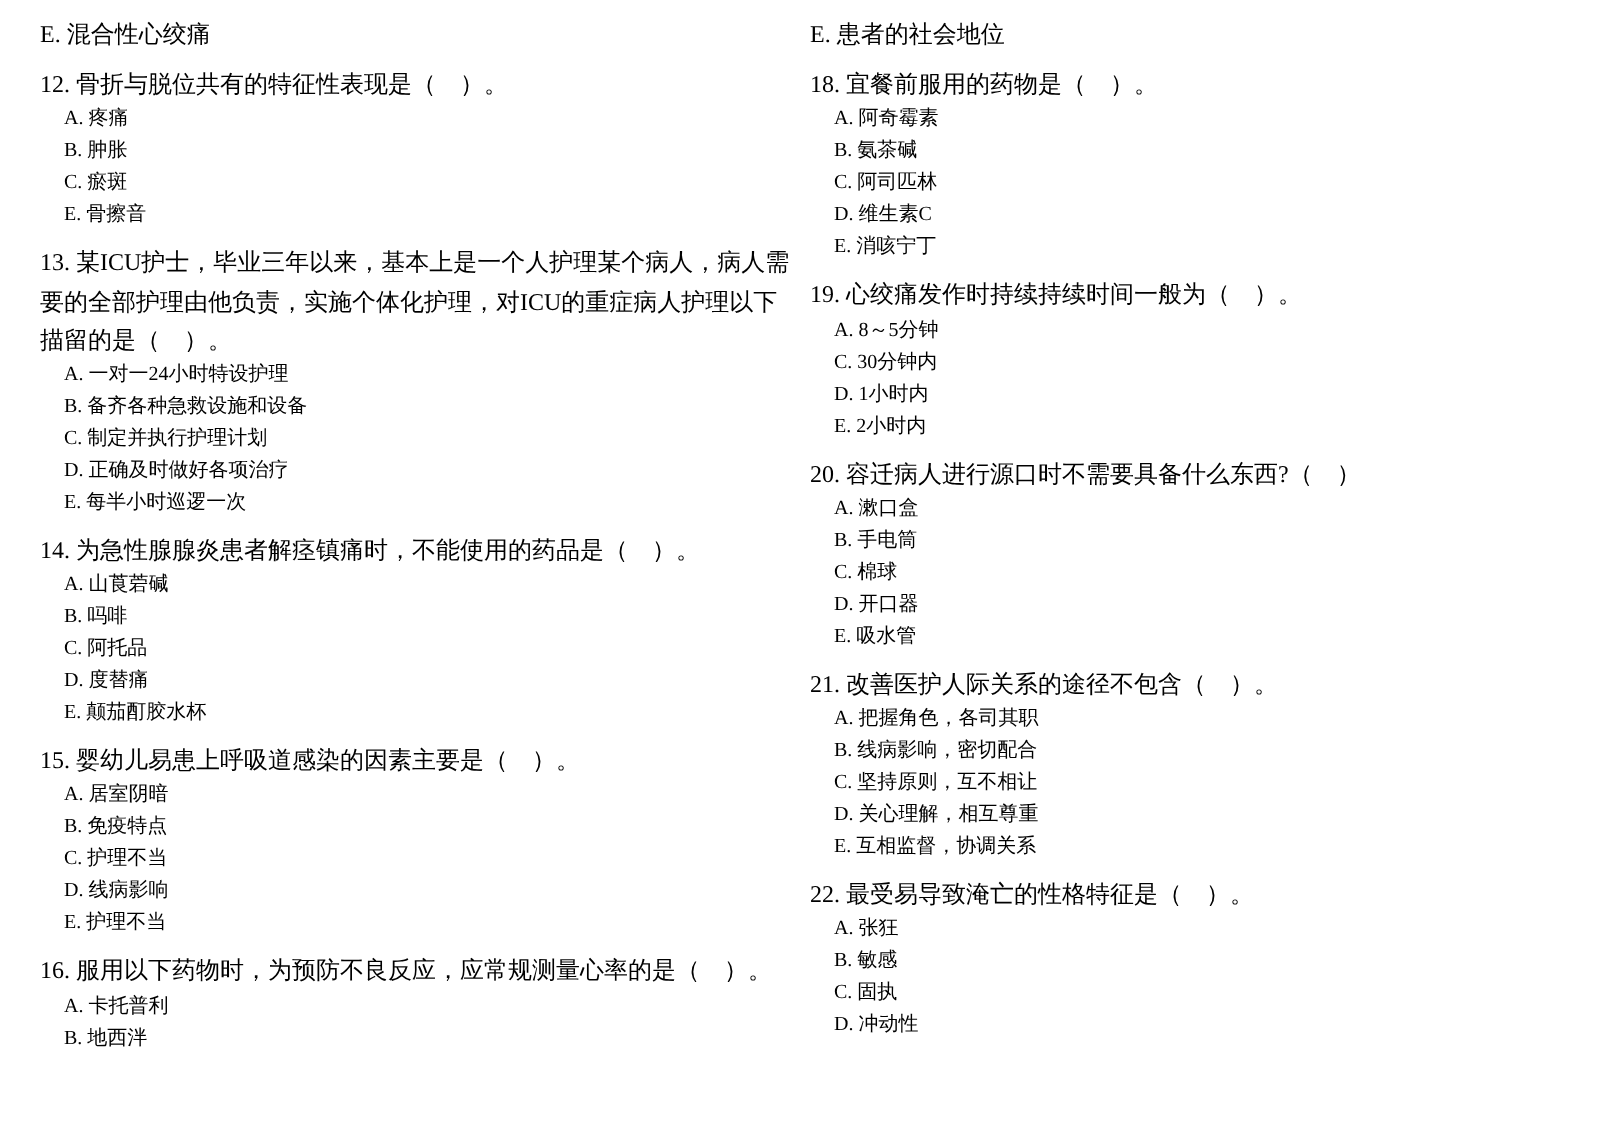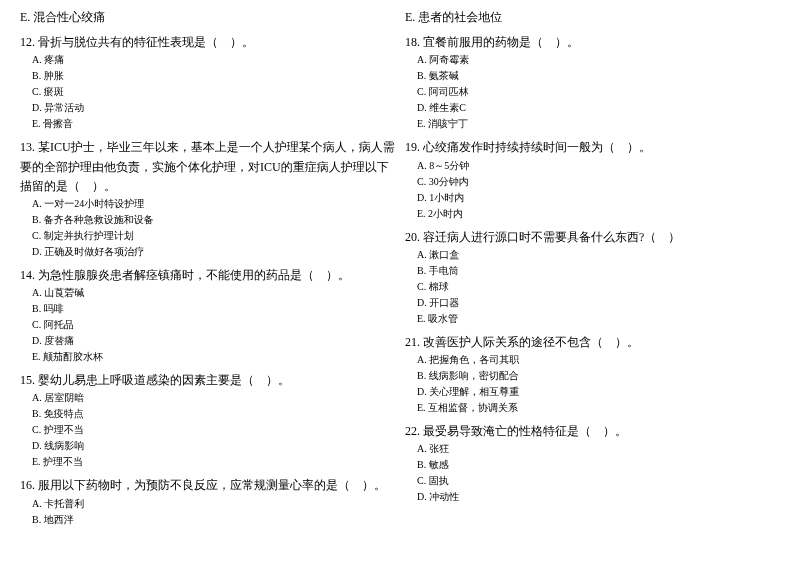--- a/index.html
+++ b/index.html
@@ -50,29 +50,29 @@
   <div class="columns">
     <div class="col" id="left-col">
         <div class="question-block">
           <div class="question-title">E. 混合性心绞痛</div>
         </div>
         <div class="question-block">
           <div class="question-title">12. 骨折与脱位共有的特征性表现是（　）。</div>
           <div class="option">A. 疼痛</div>
           <div class="option">B. 肿胀</div>
           <div class="option">C. 瘀斑</div>
-          <div class="option">D. 异常活动</div>
           <div class="option">E. 骨擦音</div>
         </div>
         <div class="question-block">
           <div class="question-title">13. 某ICU护士，毕业三年以来，基本上是一个人护理某个病人，病人需要的全部护理由他负责，实施个体化护理，对ICU的重症病人护理以下描留的是（　）。</div>
           <div class="option">A. 一对一24小时特设护理</div>
           <div class="option">B. 备齐各种急救设施和设备</div>
           <div class="option">C. 制定并执行护理计划</div>
           <div class="option">D. 正确及时做好各项治疗</div>
+          <div class="option">E. 每半小时巡逻一次</div>
         </div>
         <div class="question-block">
           <div class="question-title">14. 为急性腺腺炎患者解痉镇痛时，不能使用的药品是（　）。</div>
           <div class="option">A. 山莨菪碱</div>
           <div class="option">B. 吗啡</div>
           <div class="option">C. 阿托品</div>
           <div class="option">D. 度替痛</div>
           <div class="option">E. 颠茄酊胶水杯</div>
         </div>
         <div class="question-block">
@@ -113,20 +113,21 @@
           <div class="option">A. 漱口盒</div>
           <div class="option">B. 手电筒</div>
           <div class="option">C. 棉球</div>
           <div class="option">D. 开口器</div>
           <div class="option">E. 吸水管</div>
         </div>
         <div class="question-block">
           <div class="question-title">21. 改善医护人际关系的途径不包含（　）。</div>
           <div class="option">A. 把握角色，各司其职</div>
           <div class="option">B. 线病影响，密切配合</div>
+          <div class="option">C. 坚持原则，互不相让</div>
           <div class="option">D. 关心理解，相互尊重</div>
           <div class="option">E. 互相监督，协调关系</div>
         </div>
         <div class="question-block">
           <div class="question-title">22. 最受易导致淹亡的性格特征是（　）。</div>
           <div class="option">A. 张狂</div>
           <div class="option">B. 敏感</div>
           <div class="option">C. 固执</div>
           <div class="option">D. 冲动性</div>
         </div>

